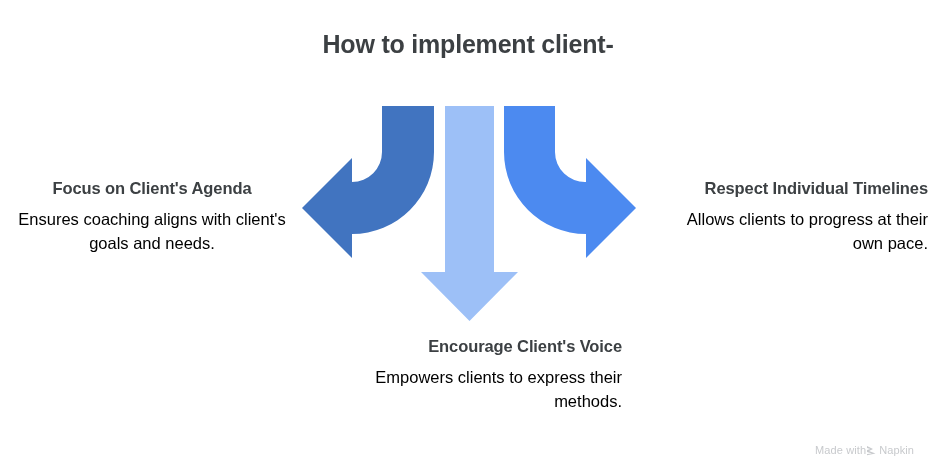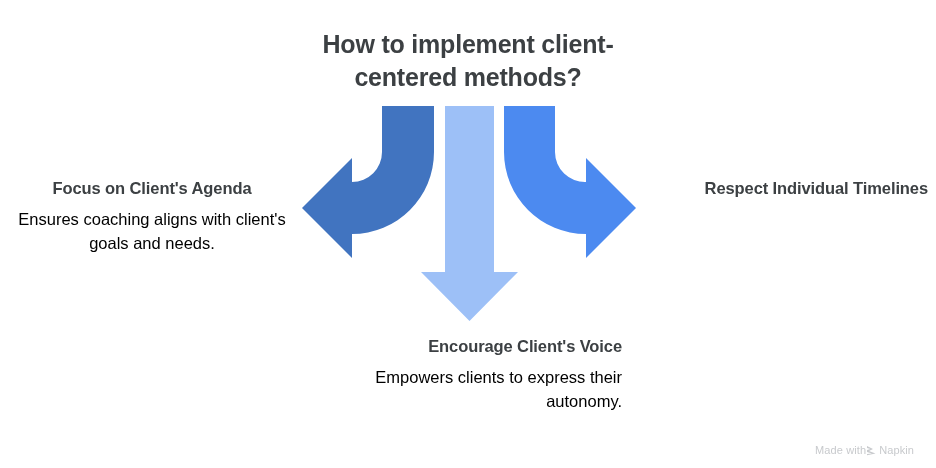--- a/index.html
+++ b/index.html
@@ -98,21 +98,20 @@
     align-items: center;
   }
 </style>
 </head>
 <body>
 
 <div id="canvas">
 
   <div class="title">
     <span>How to implement client-</span><br>
-    <span>centered methods?</span>
   </div>
 
   <svg class="arrows" viewBox="0 0 936 468" width="936" height="468">
 
     <path fill="#4174c0" d="M 382,106
              L 434,106
              L 434,152
              A 82,82 0 0 1 352,234
              L 352,234
              L 352,258
@@ -143,25 +142,26 @@
              Z"></path>
   </svg>
 
   <div class="branch-left">
     <div class="branch-heading">Focus on Client's Agenda</div>
     <div class="branch-desc">Ensures coaching aligns with client's goals and needs.</div>
   </div>
 
   <div class="branch-right">
     <div class="branch-heading">Respect Individual Timelines</div>
+    <div class="branch-desc">Allows clients to progress at their own pace.</div>
   </div>
 
   <div class="branch-bottom">
     <div class="branch-heading">Encourage Client's Voice</div>
-    <div class="branch-desc">Empowers clients to express their autonomy.</div>
+    <div class="branch-desc">Empowers clients to express their methods.</div>
   </div>
 
   <div class="watermark">
     <span>Made with</span>
     <span class="wm-logo">
       <svg width="13" height="11" viewBox="0 0 13 11" aria-hidden="true">
         <path d="M1 1 L7 4 L1 7 L1 5 L4.5 4 L1 3 Z" fill="#c8cacd"></path>
         <path d="M1 5.2 L9.5 8.6 L1 10.2 L1 9 L6 8.4 L1 7 Z" fill="#c8cacd"></path>
       </svg>
     </span>

